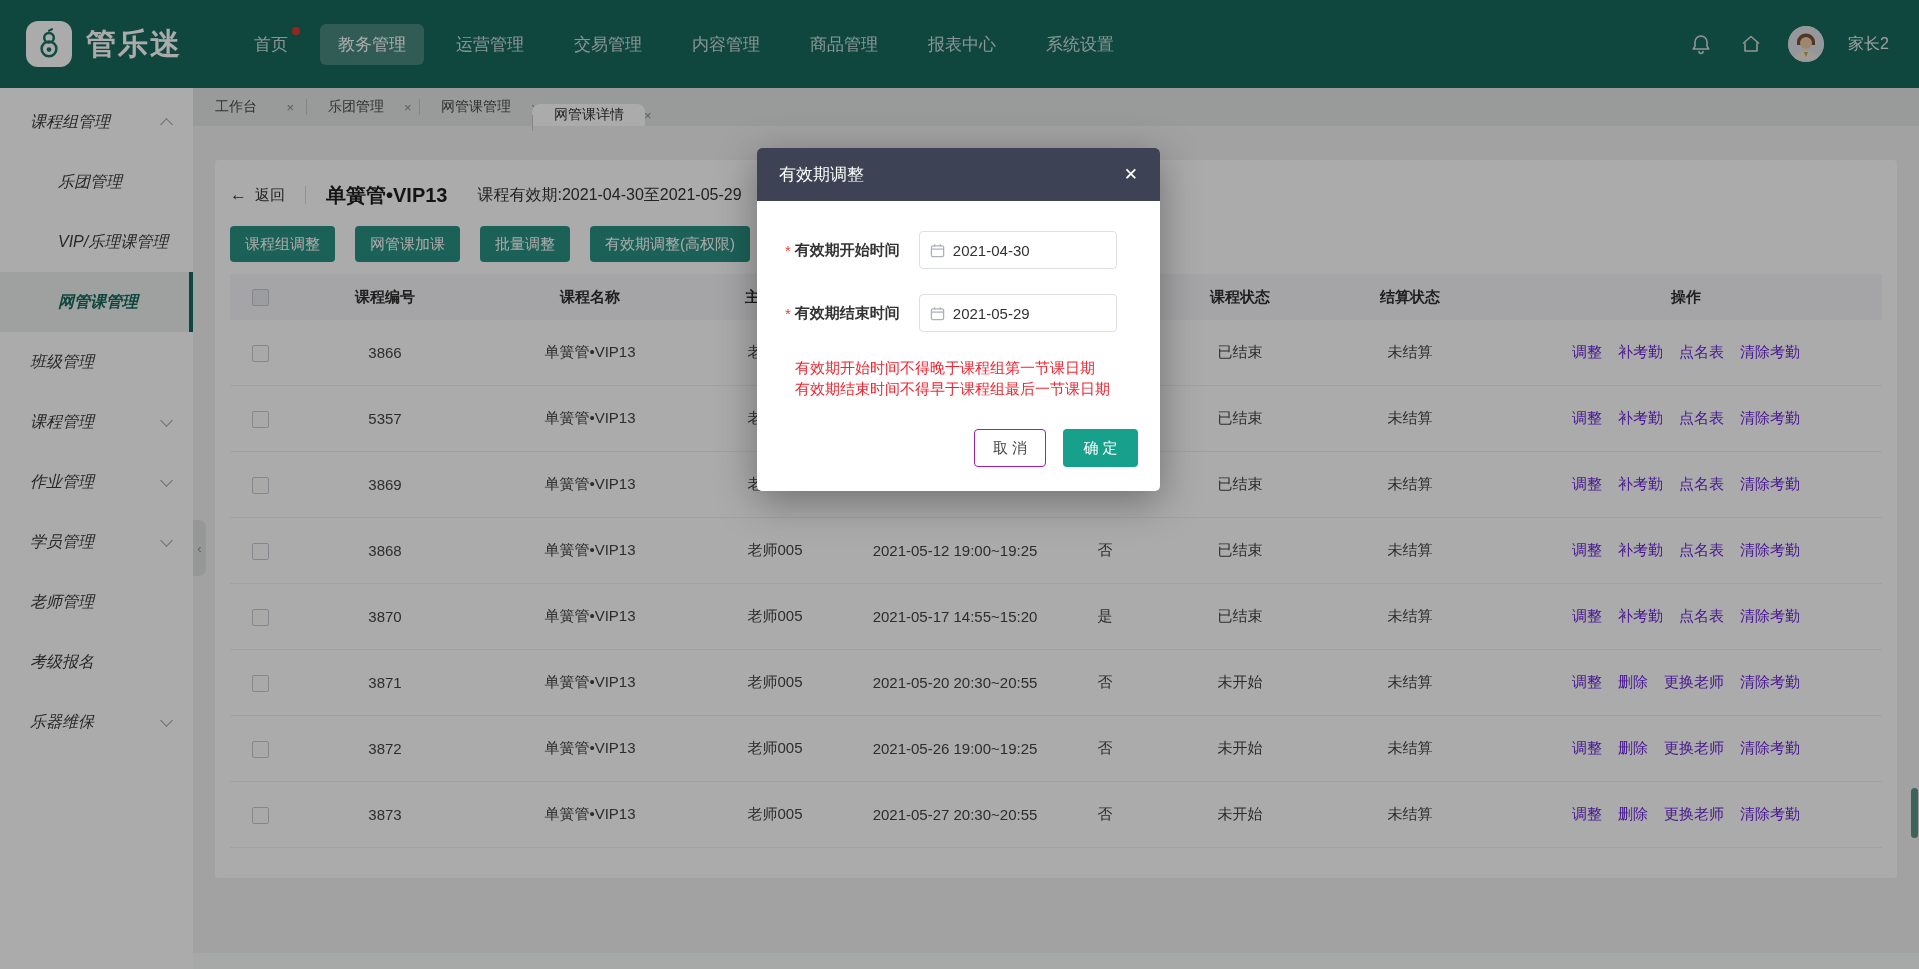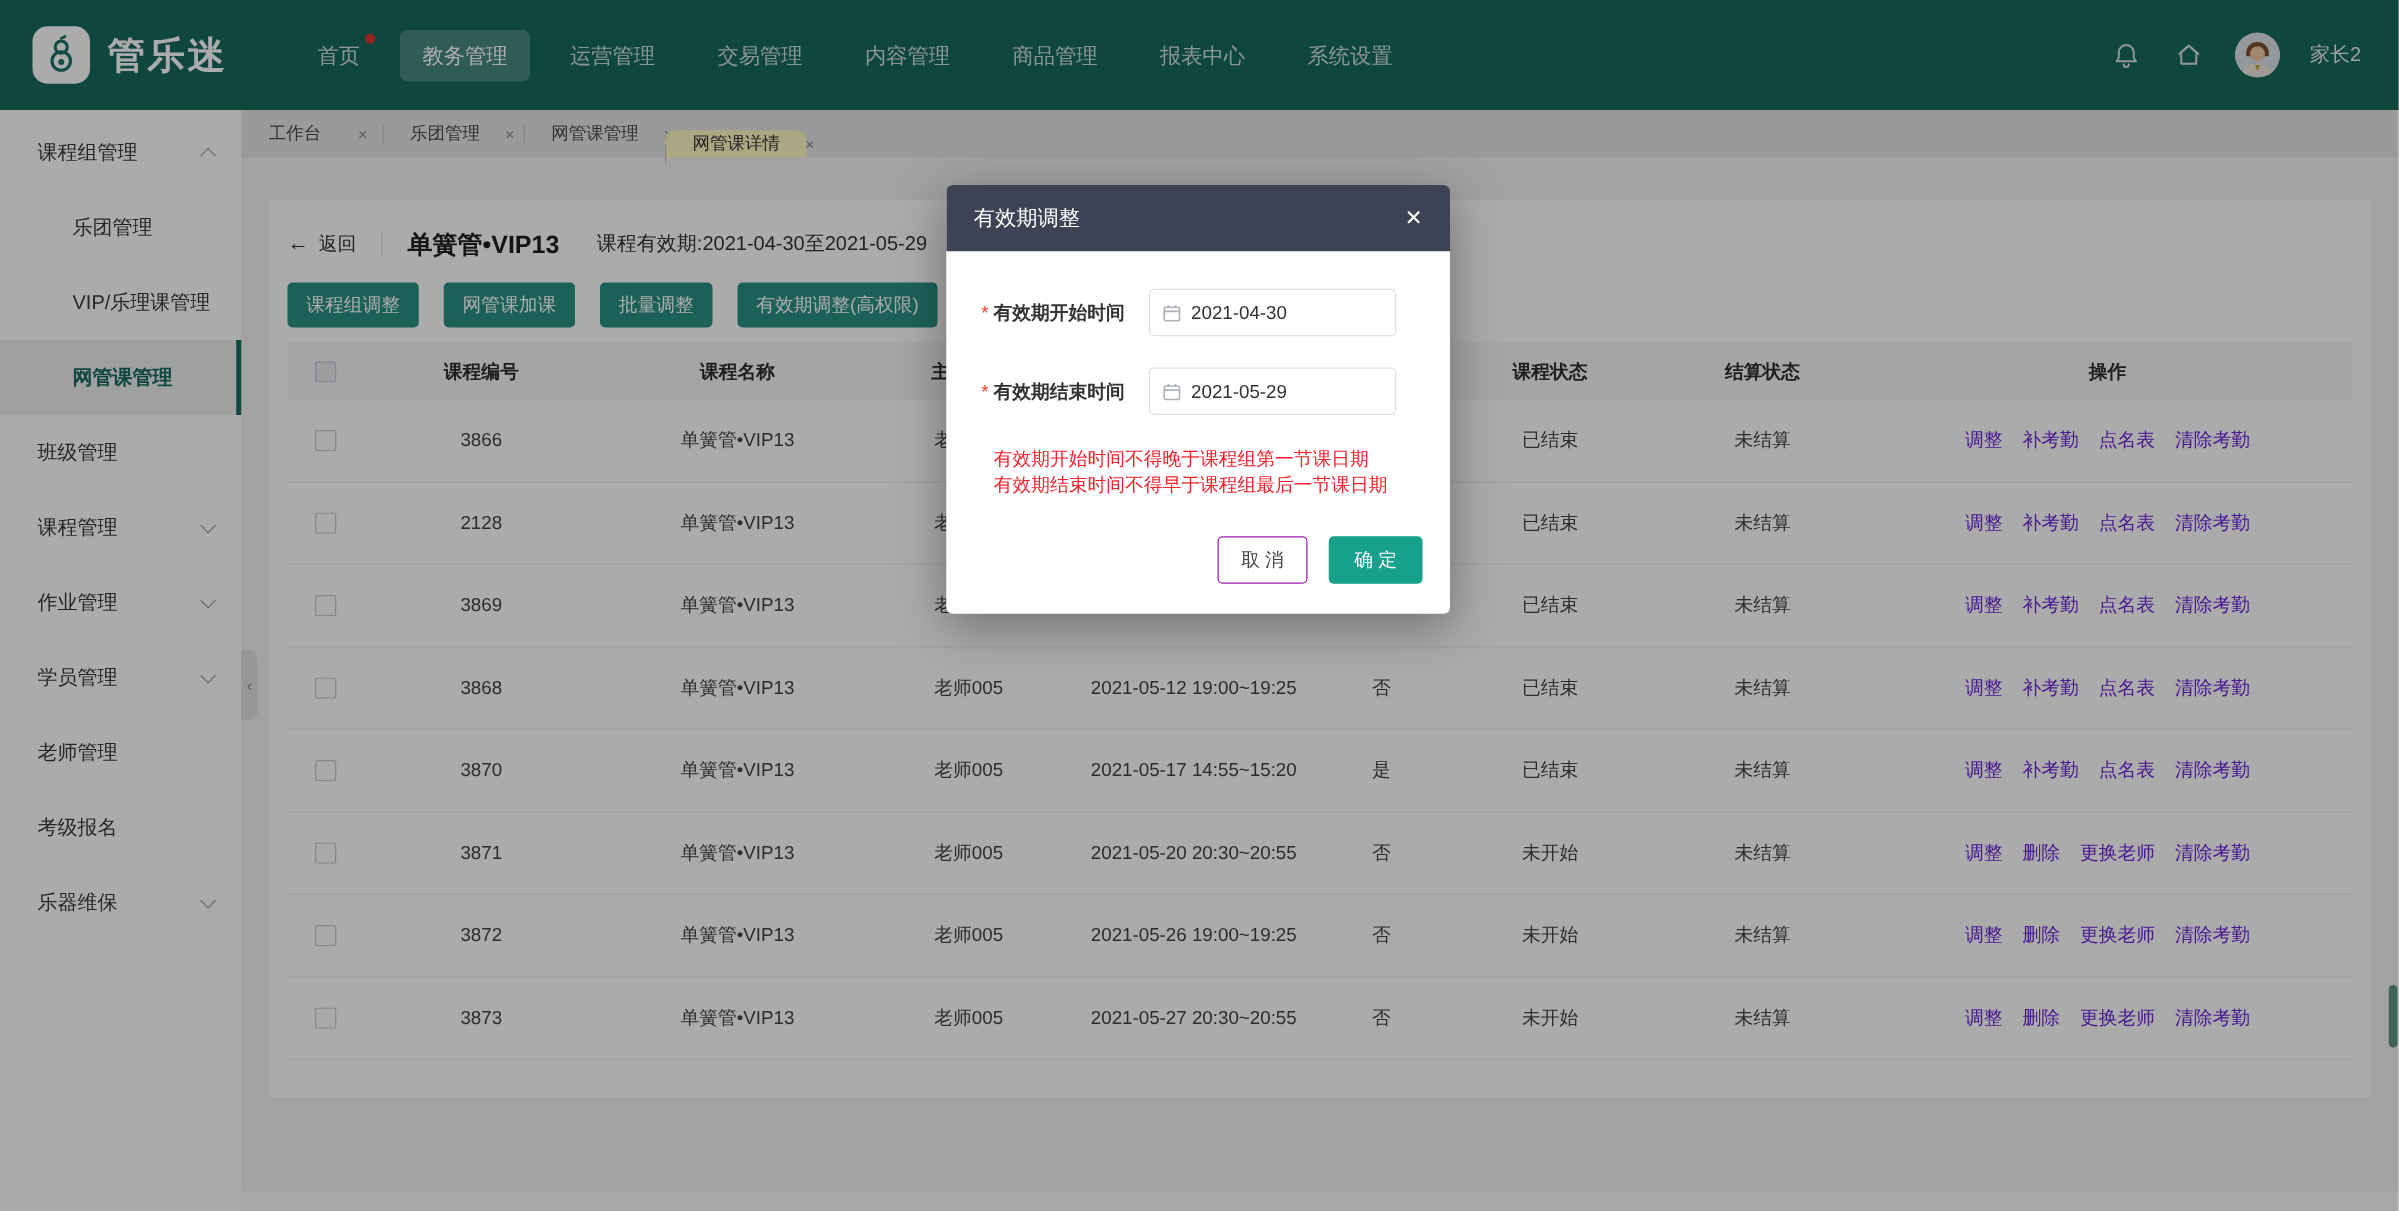--- a/index.html
+++ b/index.html
@@ -17,37 +17,37 @@
   .nav-menu{display:flex;align-items:center;margin-left:54px;gap:14px;}
   .nav-item{position:relative;padding:9px 18px;font-size:17px;color:rgba(255,255,255,.78);border-radius:6px;cursor:pointer;white-space:nowrap;}
   .nav-item.active{background:rgba(255,255,255,.22);color:#fff;}
   .nav-badge{position:absolute;top:3px;right:6px;width:8px;height:8px;border-radius:50%;background:#e23b2e;}
   .nav-right{margin-left:auto;display:flex;align-items:center;gap:24px;padding-right:30px;}
   .nav-ico{width:26px;height:26px;display:flex;align-items:center;justify-content:center;cursor:pointer;}
   .avatar{width:36px;height:36px;border-radius:50%;overflow:hidden;background:#dfe3e6;cursor:pointer;}
   .user-name{font-size:16px;color:#e9efed;}
   
   .sidebar{position:absolute;left:0;top:88px;bottom:0;width:193px;background:#ffffff;padding-top:4px;box-sizing:border-box;z-index:4;}
-  .side-item{height:60px;display:flex;align-items:center;padding-left:30px;font-size:16px;color:#3a3a3a;position:relative;cursor:pointer;box-sizing:border-box;}
+  .side-item{height:60px;display:flex;align-items:center;padding-left:30px;font-size:16px;color:#3a3a3a;position:relative;cursor:pointer;box-sizing:border-box;font-style:italic;}
   .side-item.lvl2{padding-left:58px;}
   .side-item.active{background:#edf1f0;color:#176a5e;font-weight:700;}
   .side-item.active::after{content:'';position:absolute;right:0;top:0;bottom:0;width:4px;background:#176a5e;}
   .chev{position:absolute;right:22px;width:8px;height:8px;border-right:1.6px solid #9aa0a6;border-bottom:1.6px solid #9aa0a6;}
   .chev.down{transform:rotate(45deg);top:24px;}
   .chev.up{transform:rotate(-135deg);top:28px;}
   .collapse-handle{position:absolute;left:193px;top:520px;width:13px;height:56px;background:#dfe3e2;
     border-radius:0 7px 7px 0;display:flex;align-items:center;justify-content:center;
     color:#8d9793;font-size:13px;cursor:pointer;z-index:4;}
   
   .main{position:absolute;left:193px;top:88px;right:0;bottom:0;}
   .tabbar{height:38px;background:#e5e7e7;display:flex;align-items:stretch;}
   .tab{width:113px;display:flex;align-items:center;padding:0 12px 0 22px;font-size:14px;color:#4a4a4a;position:relative;cursor:pointer;box-sizing:border-box;white-space:nowrap;gap:12px;}
   .tab+.tab::before{content:'';position:absolute;left:0;top:11px;height:16px;width:1px;background:#c6c8c8;}
   .tab .x{margin-left:auto;color:#8a8a8a;font-size:13px;padding-left:8px;}
-  .tab.active{background:#fef9c3;border-radius:8px 8px 0 0;color:#333;margin-top:16px;}
+  .tab.active{background:#ffffff;border-radius:8px 8px 0 0;color:#333;margin-top:16px;}
   
   .content{height:843px;box-sizing:border-box;padding:34px 22px 0 22px;background:#f0f2f1;}
   .card{background:#fff;border-radius:4px;height:718px;box-sizing:border-box;padding:20px 15px 0 15px;}
   .page-head{display:flex;align-items:center;height:30px;}
   .back{display:flex;align-items:center;gap:8px;font-size:15px;color:#333;cursor:pointer;}
   .back .arrow{font-size:17px;}
   .vdiv{width:1px;height:18px;background:#dcdcdc;margin:0 20px;}
   .page-title{font-size:20px;font-weight:700;color:#1f1f1f;}
   .validity{font-size:16px;color:#333;margin-left:30px;}
   .toolbar{display:flex;gap:20px;margin-top:16px;}
@@ -238,21 +238,21 @@
     <div class="cell c-actions">
                 <span class="link">调整</span>
                 <span class="link">补考勤</span>
                 <span class="link">点名表</span>
                 <span class="link">清除考勤</span>
               </div>
   </div>
 
   <div class="trow">
     <div class="cell"><span class="checkbox"></span></div>
-    <div class="cell">2128</div>
+    <div class="cell">5357</div>
     <div class="cell">单簧管•VIP13</div>
     <div class="cell">老师005</div>
     <div class="cell"></div>
     <div class="cell"></div>
     <div class="cell">已结束</div>
     <div class="cell">未结算</div>
     <div class="cell c-actions">
                 <span class="link">调整</span>
                 <span class="link">补考勤</span>
                 <span class="link">点名表</span>

